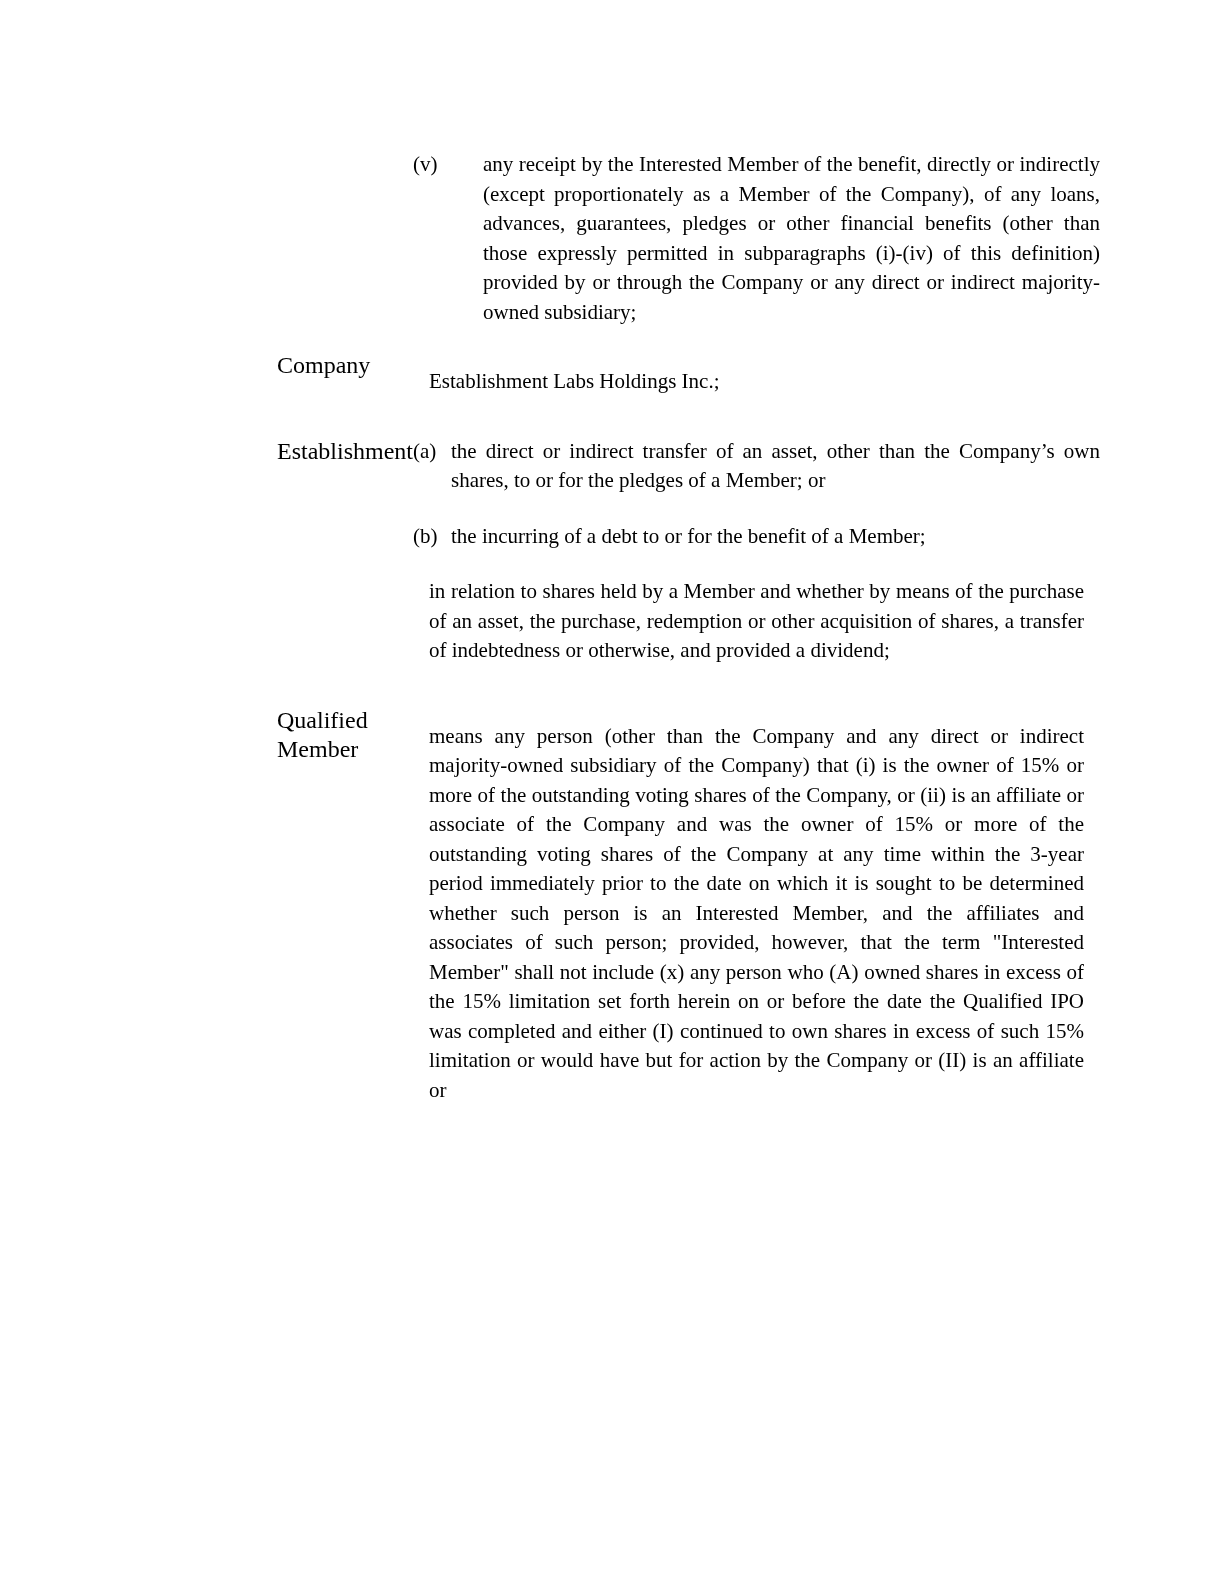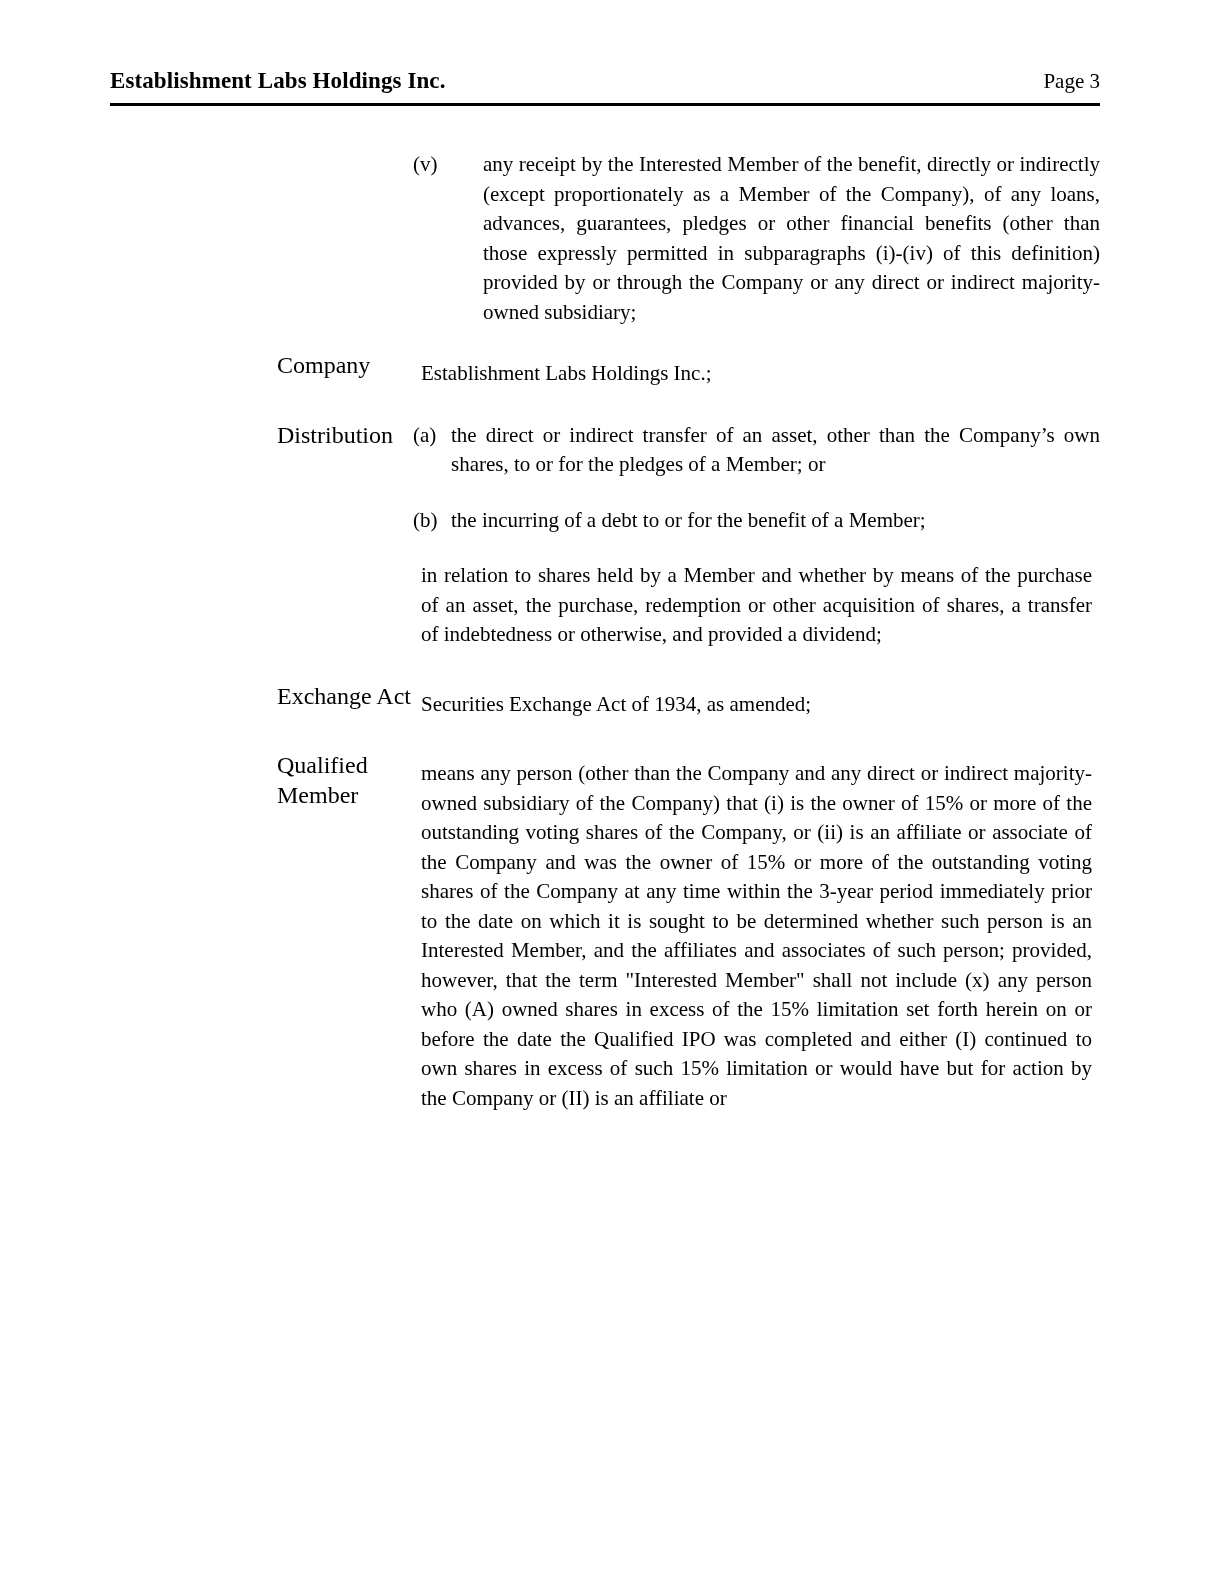--- a/index.html
+++ b/index.html
@@ -68,21 +68,21 @@
   .def-col {
     flex: 1 1 auto;
     width: 517px;
   }
 
   .def-para {
     font-size: 21px;
     line-height: 29.5px;
     text-align: justify;
     text-justify: inter-word;
-    margin: 8px;
+    margin: 16px;
   }
 
   
   .item {
     display: flex;
     align-items: flex-start;
     font-size: 21px;
     line-height: 29.5px;
   }
   .item + .item { margin-top: 26px; }
@@ -102,24 +102,20 @@
 
   .trailing-para {
     margin-top: 26px;
   }
 </style>
 </head>
 <body>
 
 <div class="page">
 
-  <div class="page-header">
-    <div class="header-company">Establishment Labs Holdings Inc.</div>
-    <div class="header-page">Page 3</div>
-  </div>
 
   <div class="body-area">
 
     <div class="defn-row">
       <div class="term-col"></div>
       <div class="def-col">
         <div class="item item-roman">
           <span class="item-marker">(v)</span>
           <span class="item-text">any receipt by the Interested Member of the benefit, directly or indirectly (except proportionately as a Member of the Company), of any loans, advances, guarantees, pledges or other financial benefits (other than those expressly permitted in subparagraphs (i)-(iv) of this definition) provided by or through the Company or any direct or indirect majority-owned subsidiary;</span>
         </div>
@@ -127,40 +123,34 @@
     </div>
 
     <div class="defn-row">
       <div class="term-col">Company</div>
       <div class="def-col">
         <p class="def-para">Establishment Labs Holdings Inc.;</p>
       </div>
     </div>
 
     <div class="defn-row">
-      <div class="term-col">Distribution</div>
+      <div class="term-col">Establishment</div>
       <div class="def-col">
         <div class="item item-letter">
           <span class="item-marker">(a)</span>
           <span class="item-text">the direct or indirect transfer of an asset, other than the Company’s own shares, to or for the pledges of a Member; or</span>
         </div>
         <div class="item item-letter">
           <span class="item-marker">(b)</span>
           <span class="item-text">the incurring of a debt to or for the benefit of a Member;</span>
         </div>
         <p class="def-para trailing-para">in relation to shares held by a Member and whether by means of the purchase of an asset, the purchase, redemption or other acquisition of shares, a transfer of indebtedness or otherwise, and provided a dividend;</p>
       </div>
     </div>
 
-    <div class="defn-row">
-      <div class="term-col">Exchange Act</div>
-      <div class="def-col">
-        <p class="def-para">Securities Exchange Act of 1934, as amended;</p>
-      </div>
-    </div>
 
     <div class="defn-row">
       <div class="term-col">Qualified Member</div>
       <div class="def-col">
         <p class="def-para">means any person (other than the Company and any direct or indirect majority-owned subsidiary of the Company) that (i) is the owner of 15% or more of the outstanding voting shares of the Company, or (ii) is an affiliate or associate of the Company and was the owner of 15% or more of the outstanding voting shares of the Company at any time within the 3-year period immediately prior to the date on which it is sought to be determined whether such person is an Interested Member, and the affiliates and associates of such person; provided, however, that the term "Interested Member" shall not include (x) any person who (A) owned shares in excess of the 15% limitation set forth herein on or before the date the Qualified IPO was completed and either (I) continued to own shares in excess of such 15% limitation or would have but for action by the Company or (II) is an affiliate or</p>
       </div>
     </div>
 
   </div>
 </div>

